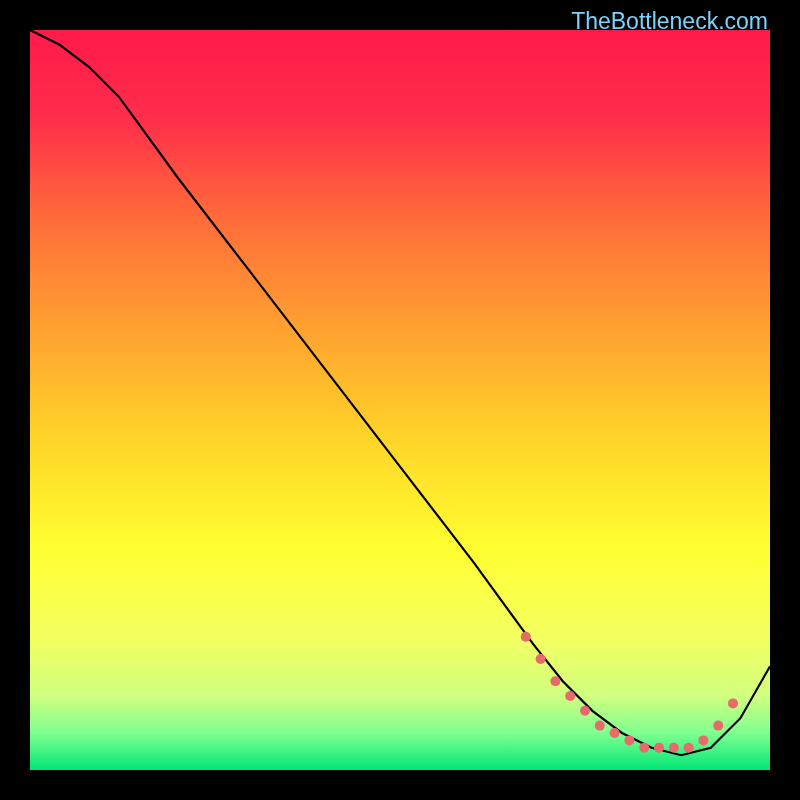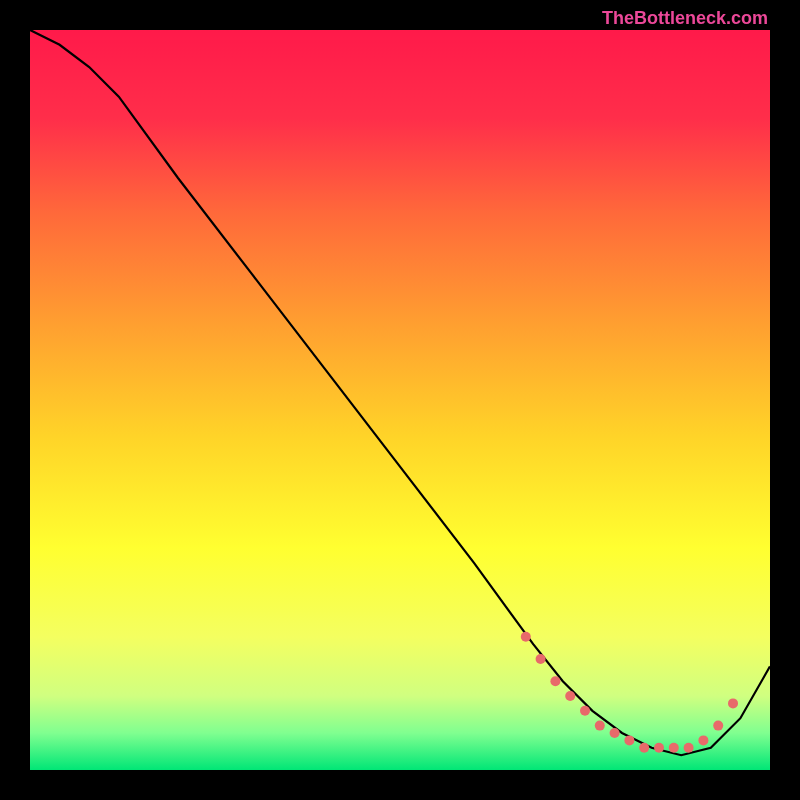--- a/index.html
+++ b/index.html
@@ -28,23 +28,23 @@
     position: absolute;
     left: 0;
     top: 0;
     width: 100%;
     height: 100%;
   }
   .watermark {
     position: absolute;
     top: 8px;
     right: 32px;
-    color: #ec4899;
-    font-size: 18px;
-    font-weight: 700;
+    color: #7dd3fc;
+    font-size: 23px;
+    font-weight: 400;
     z-index: 10;
   }
   svg.overlay {
     position: absolute;
     left: 0;
     top: 0;
     width: 100%;
     height: 100%;
     z-index: 5;
   }

